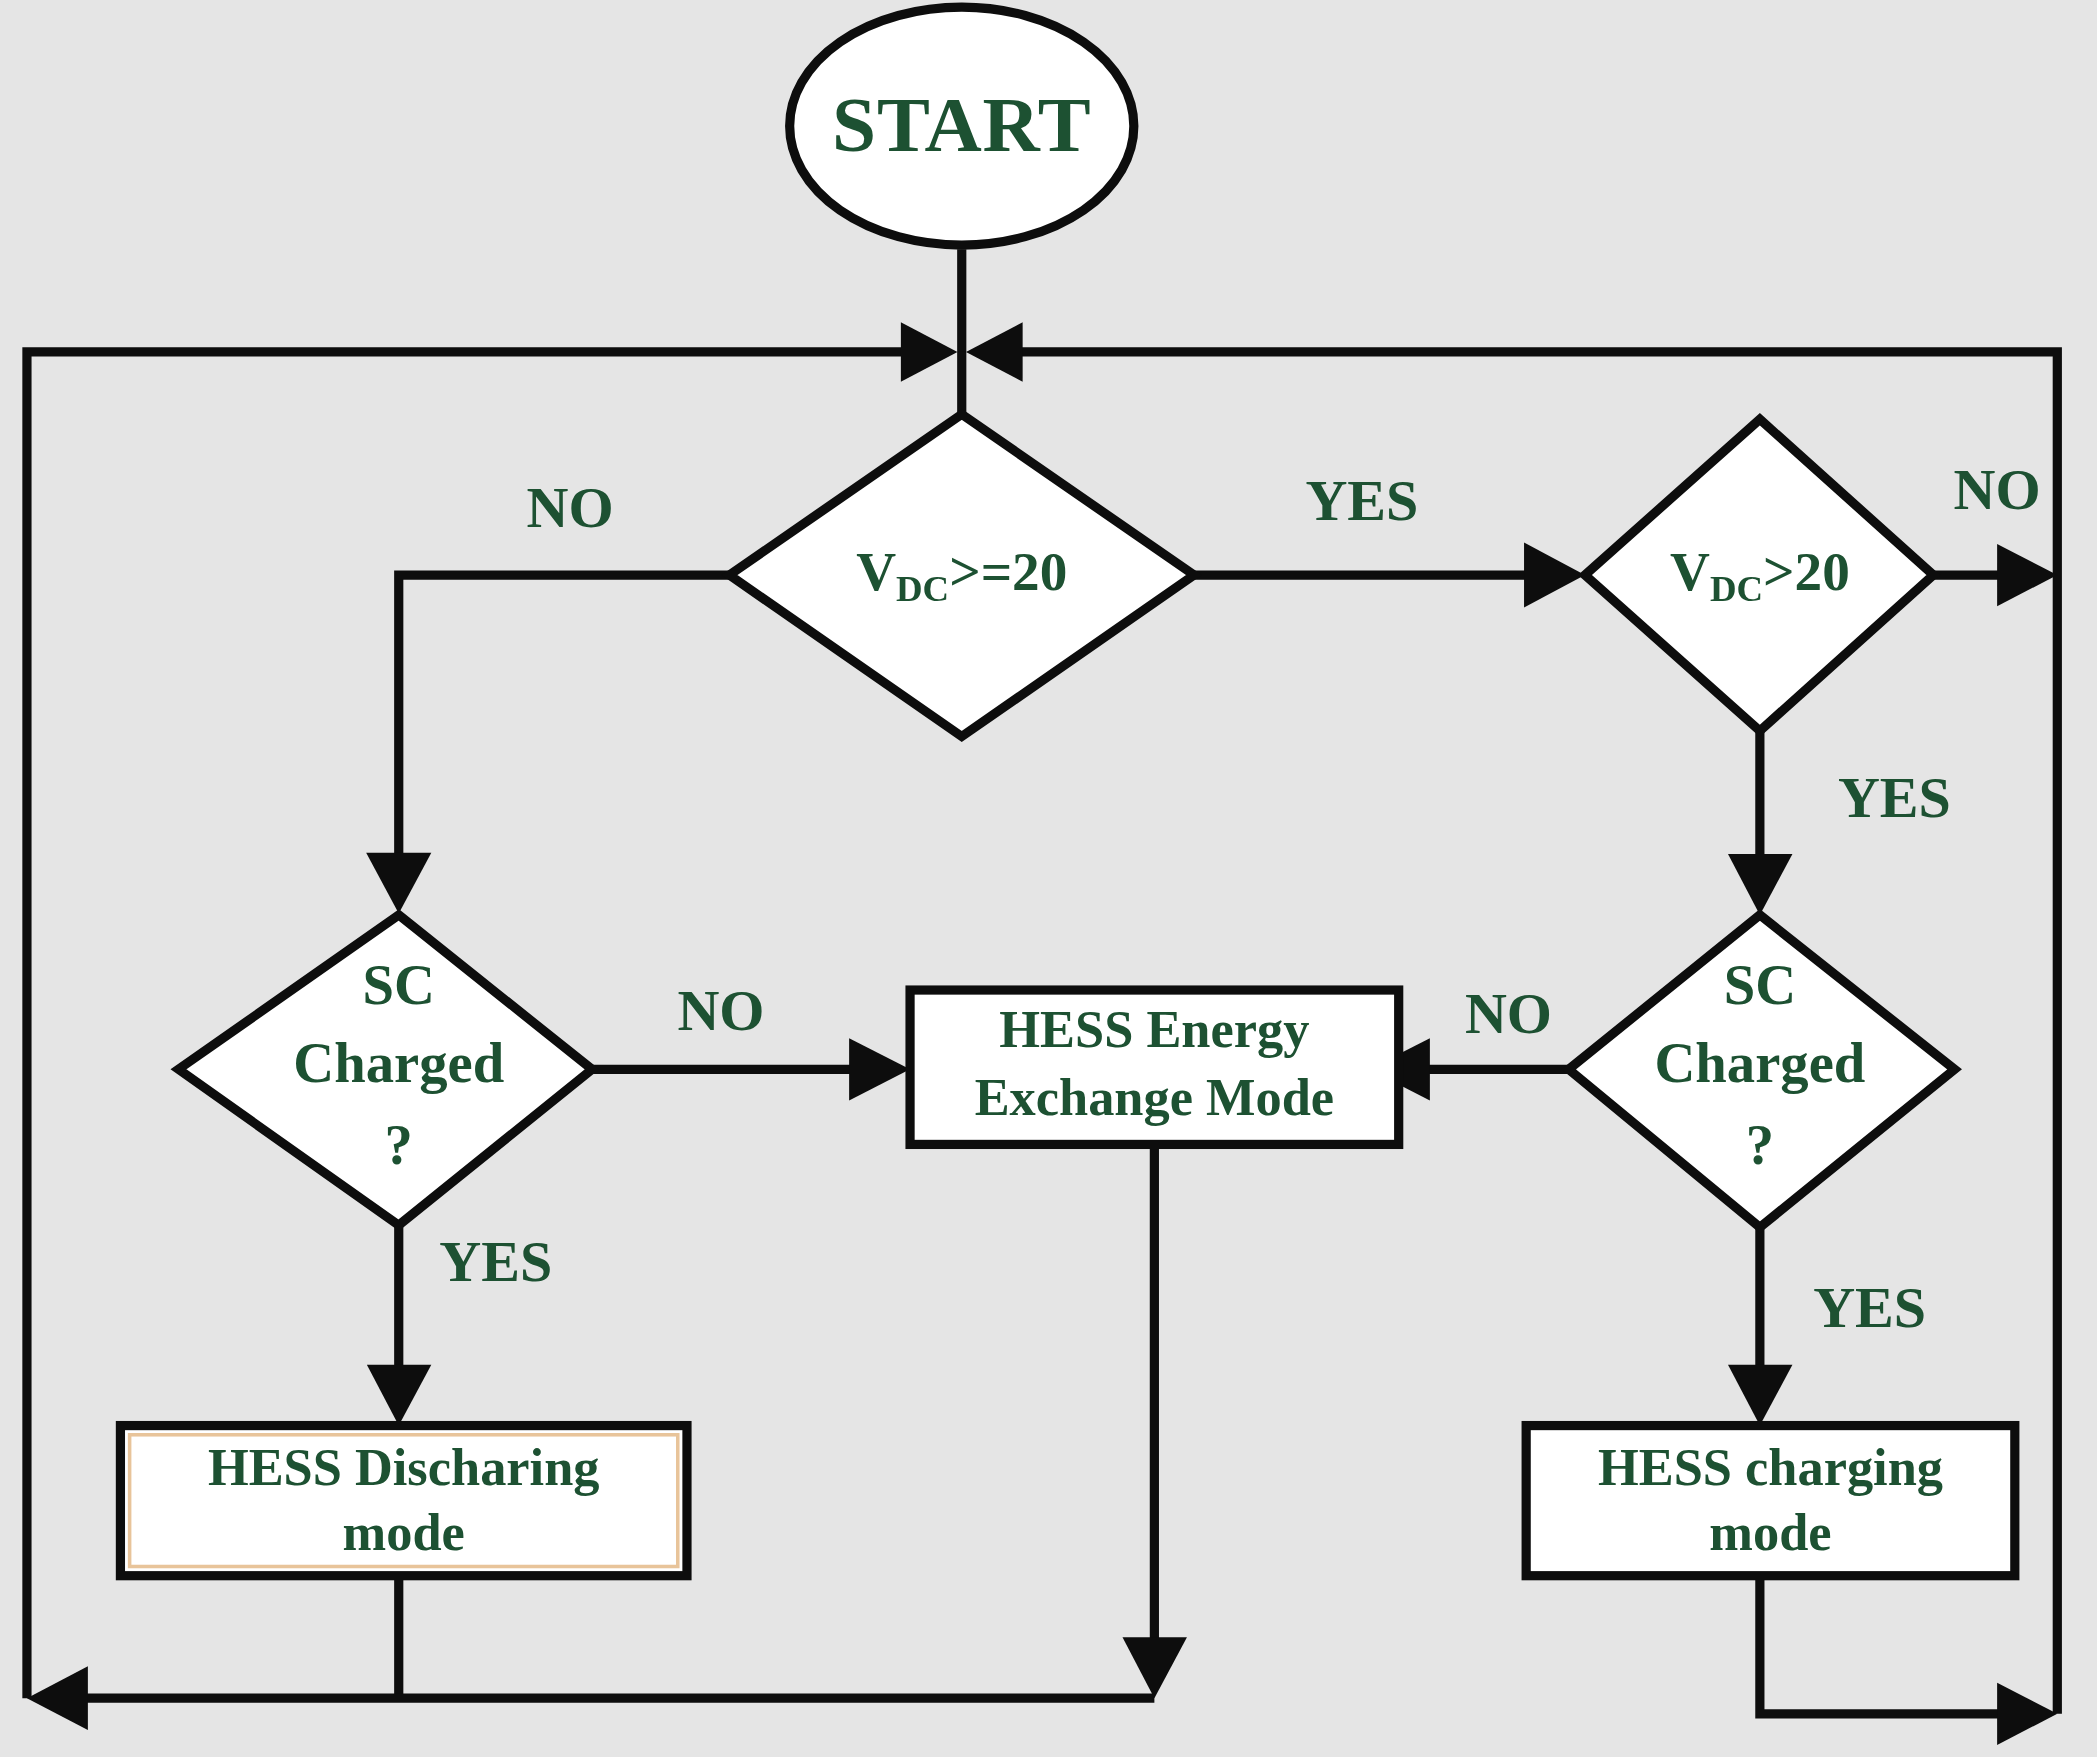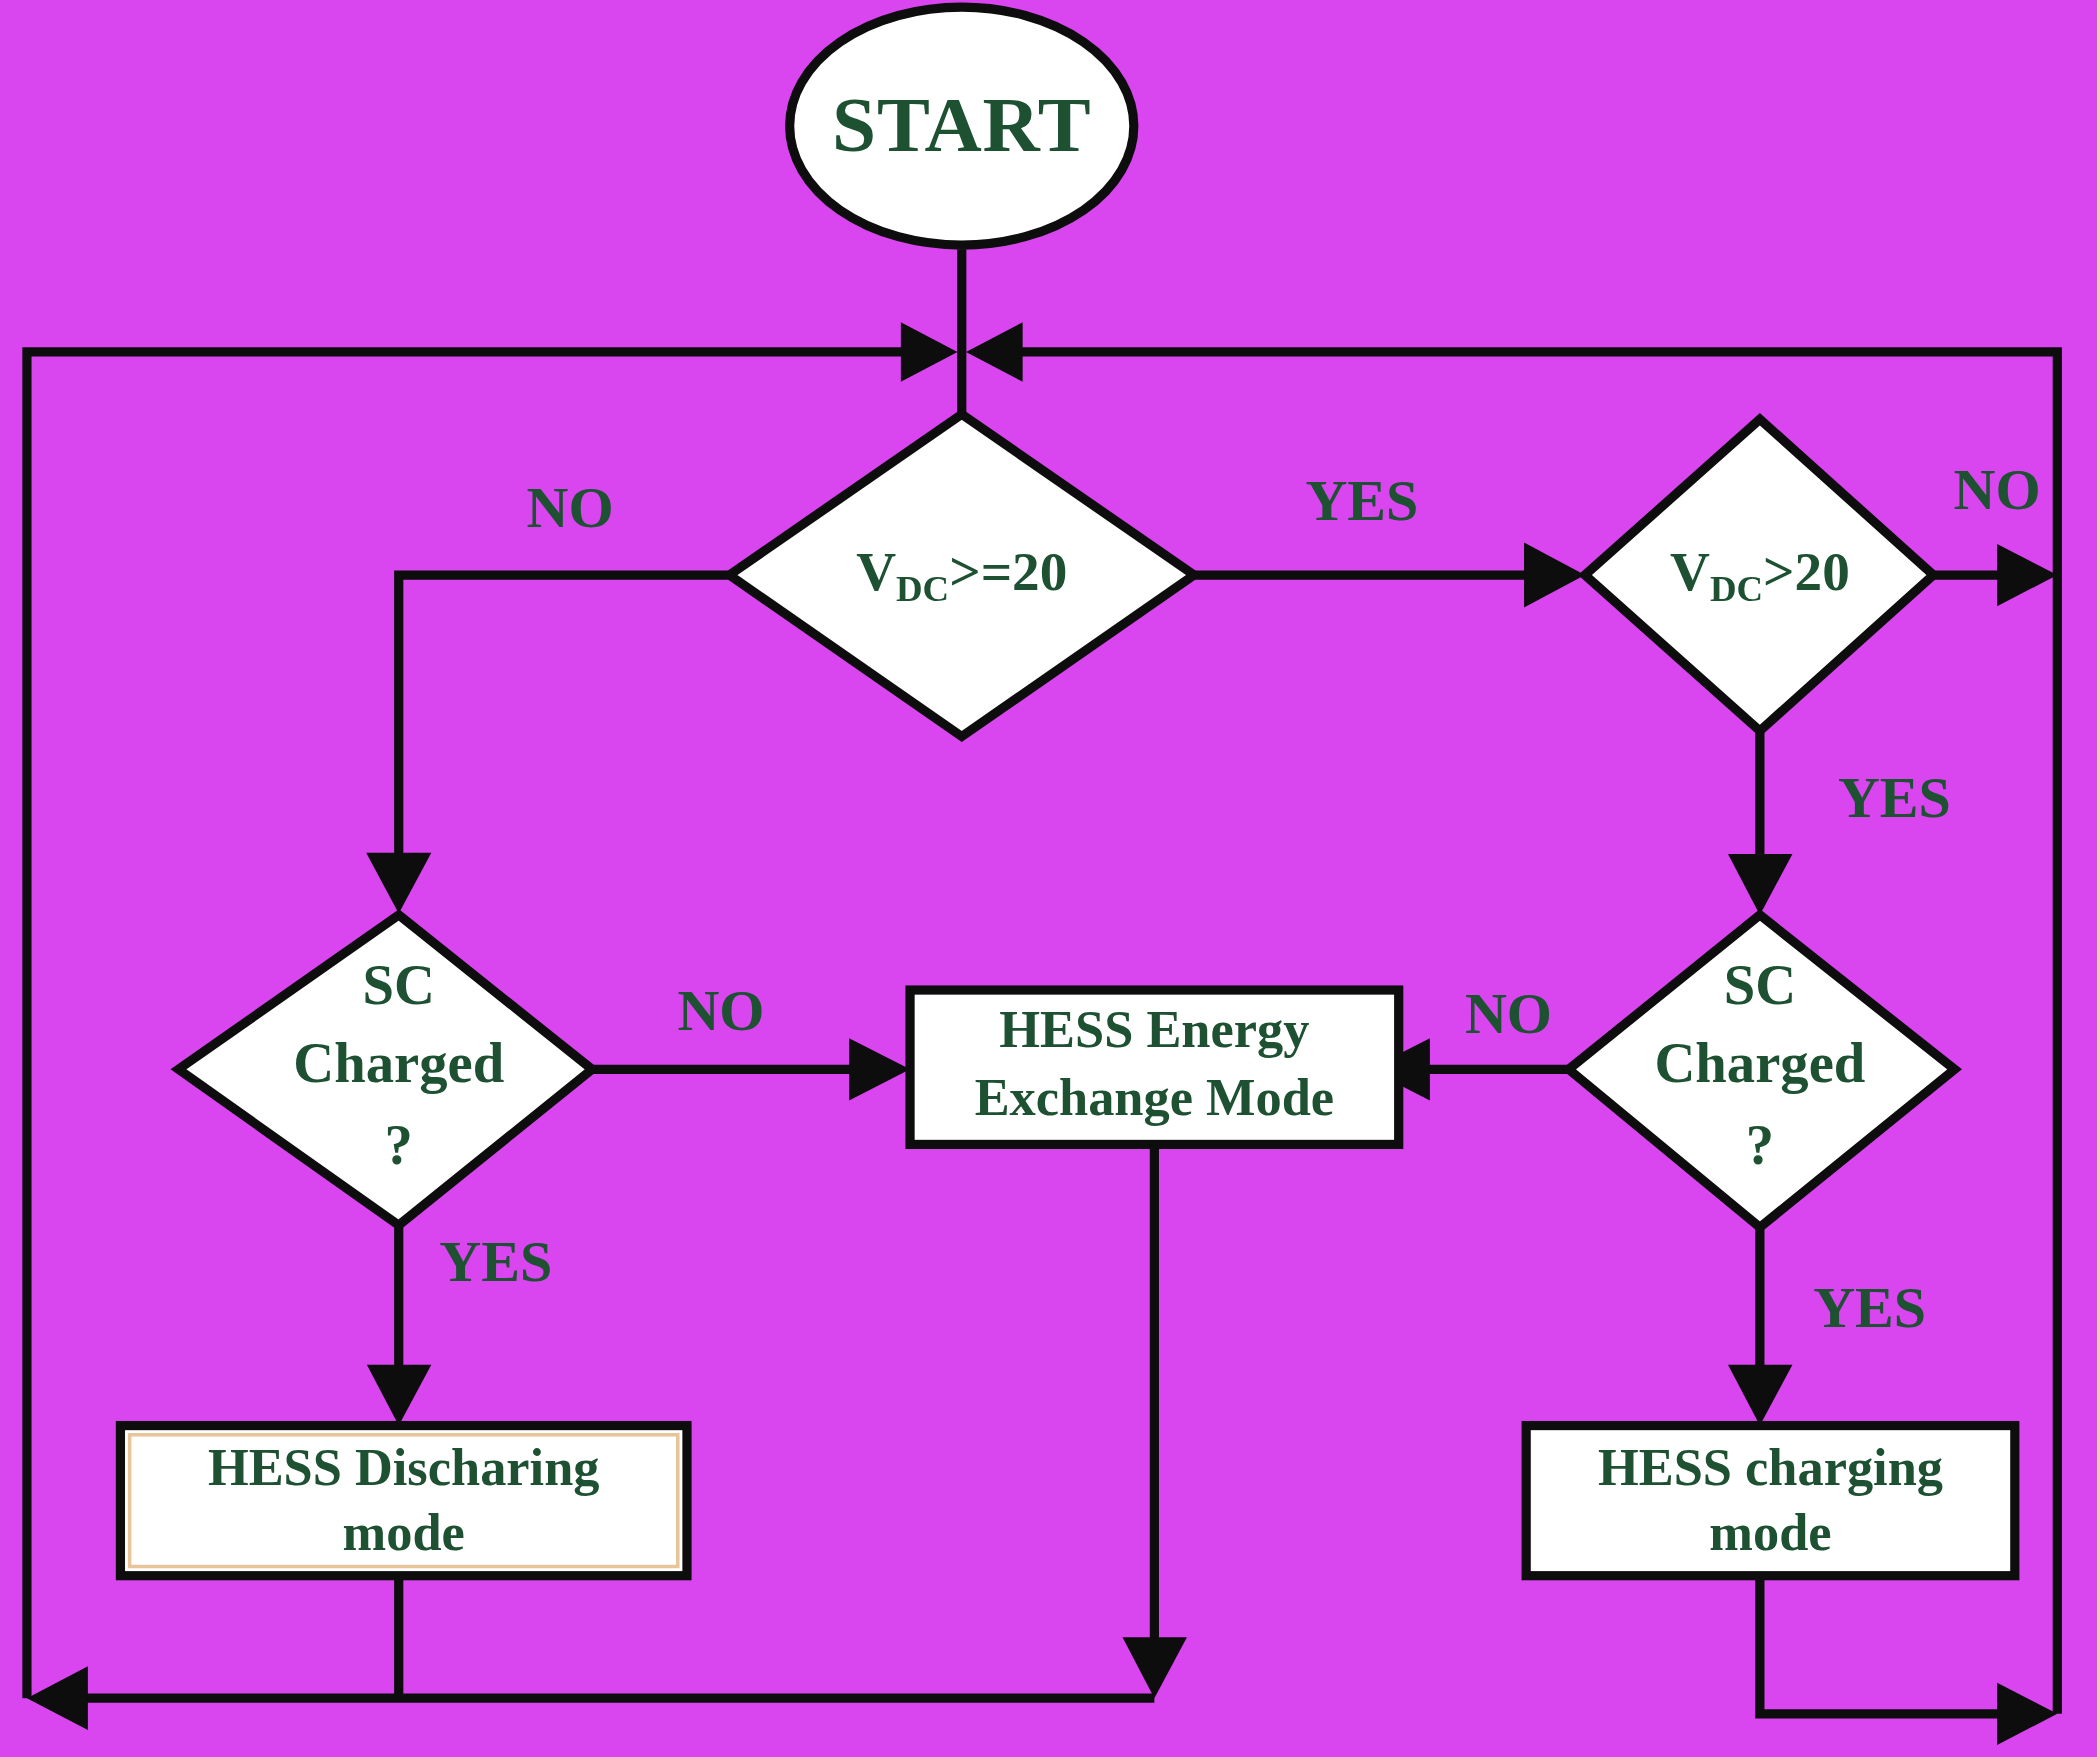--- a/index.html
+++ b/index.html
@@ -10,21 +10,21 @@
   body {
     width: 2097px;
     height: 1757px;
     font-family: "Liberation Serif", "DejaVu Serif", serif;
     overflow: hidden;
   }
   #flowchart-root {
     position: relative;
     width: 2097px;
     height: 1757px;
-    background: #d946ef;
+    background: #e5e5e5;
   }
   svg.chart-svg {
     position: absolute;
     top: 0;
     left: 0;
     width: 2097px;
     height: 1757px;
   }
   .node-shape {
     fill: #ffffff;

